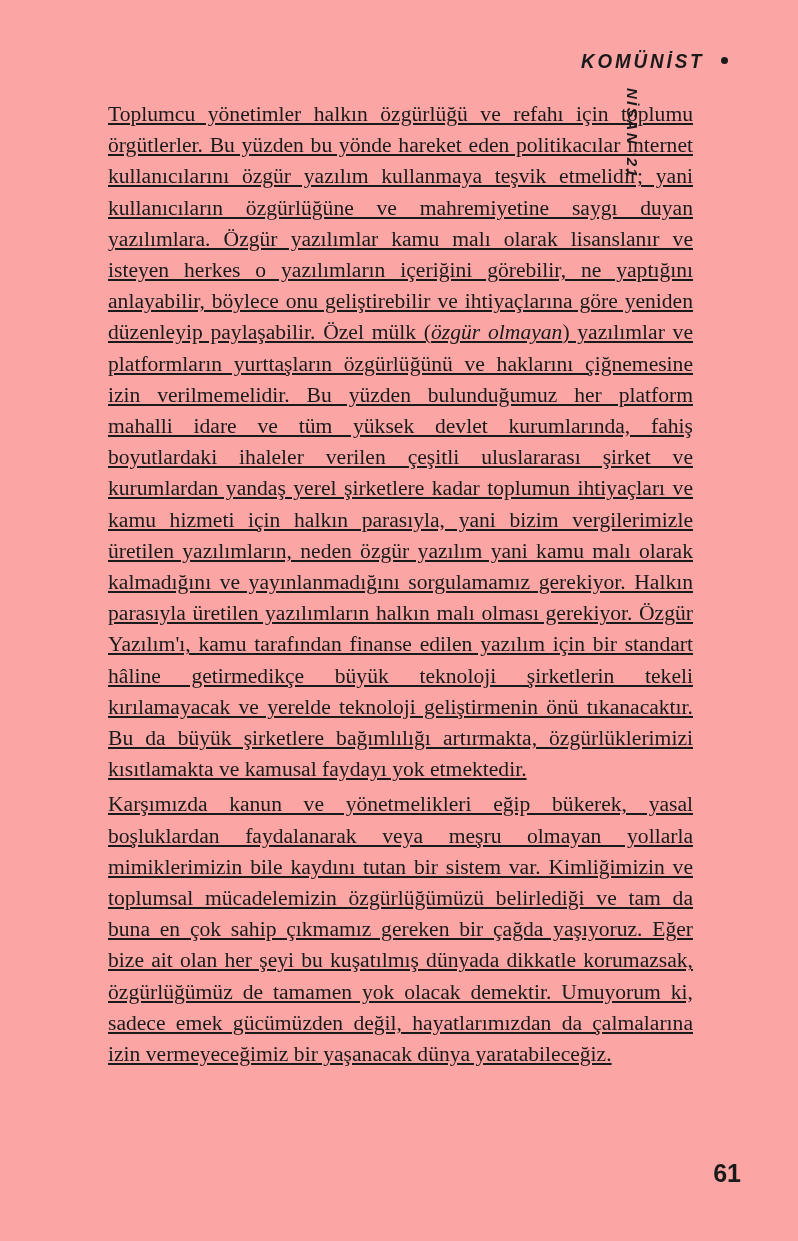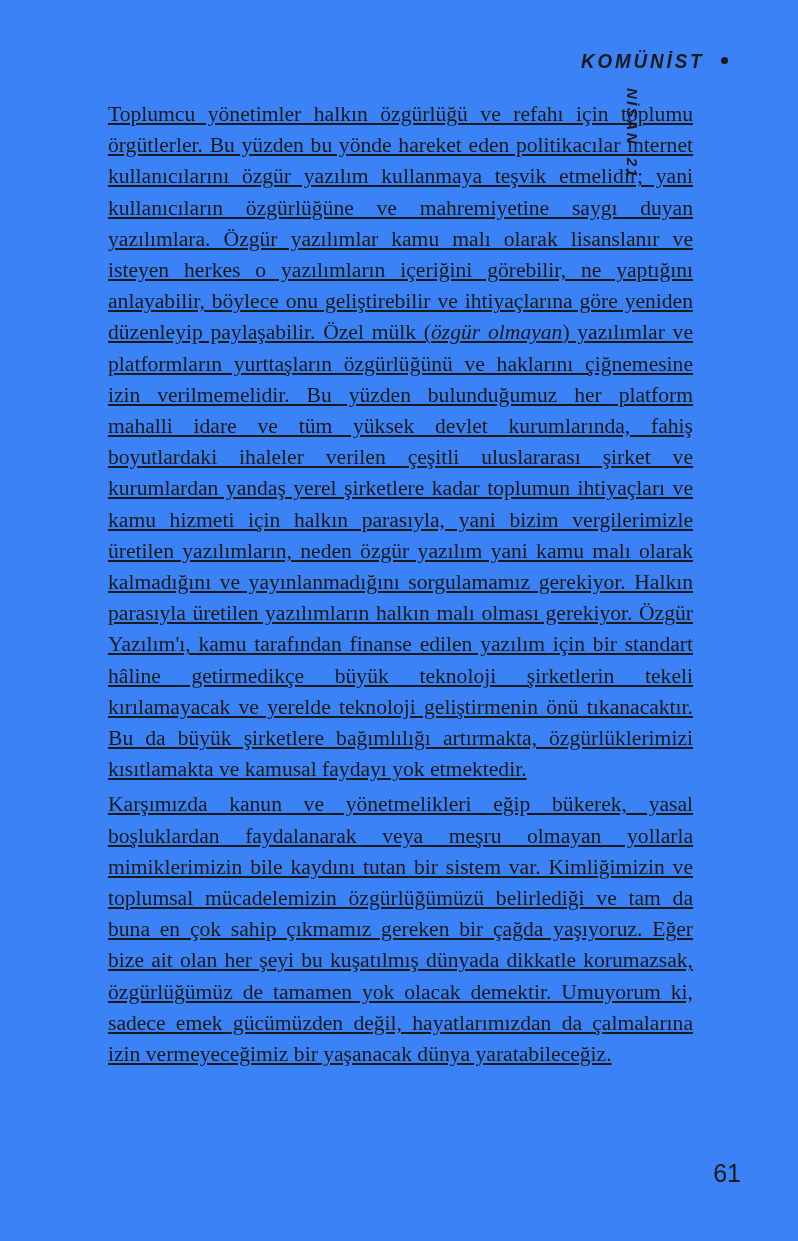--- a/index.html
+++ b/index.html
@@ -8,21 +8,21 @@
     background: #ffffff;
   }
   body {
     font-family: "Liberation Serif", "DejaVu Serif", serif;
     color: #1a1a1a;
   }
   .page {
     position: relative;
     width: 798px;
     height: 1241px;
-    background: #3b82f6;
+    background: #fca5a5;
     overflow: hidden;
     box-sizing: border-box;
   }
 
   
   .running-head {
     position: absolute;
     top: 51px;
     right: 70px;
     display: flex;
@@ -92,21 +92,21 @@
   .content p em {
     font-style: italic;
   }
 
   
   .folio {
     position: absolute;
     right: 57px;
     bottom: 55px;
     font-family: "Liberation Sans", "DejaVu Sans", sans-serif;
-    font-weight: normal;
+    font-weight: bold;
     font-size: 25px;
     color: #1a1a1a;
     line-height: 1;
   }
 </style>
 </head>
 <body>
 
 <div class="page">
 

